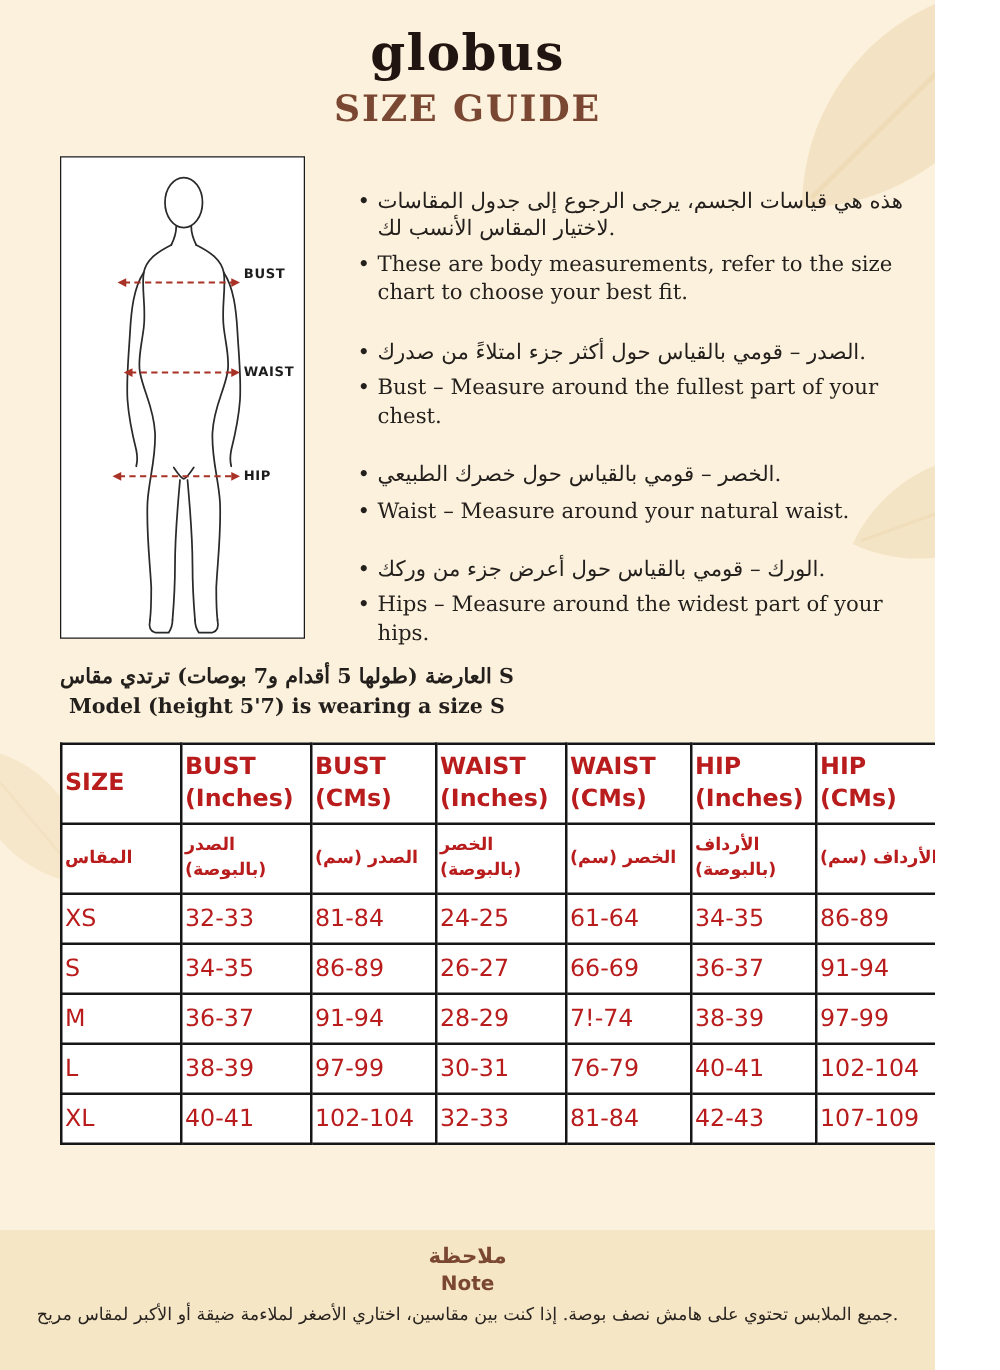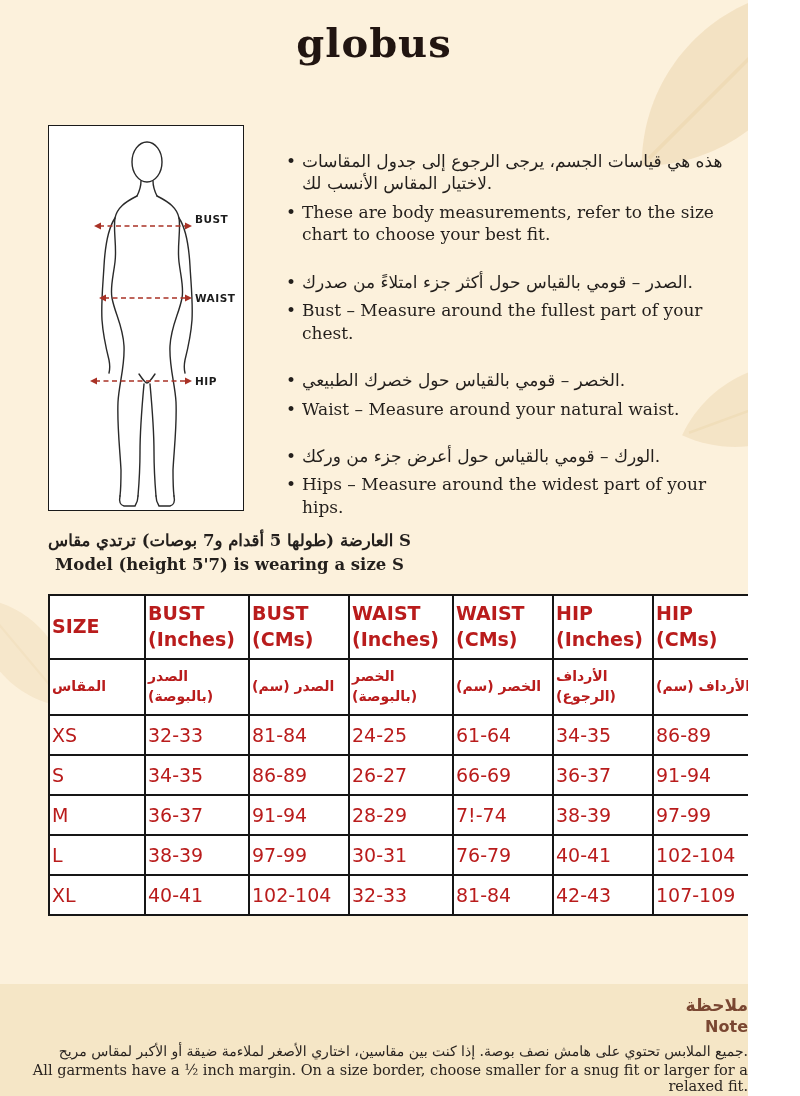--- a/index.html
+++ b/index.html
@@ -69,21 +69,21 @@
   table.size-table th, table.size-table td{
     border:2px solid #161616;padding:0 2px;
   }
   tr.head-en th{height:62px;font-size:19px;font-weight:bold;line-height:1.35;}
   tr.head-ar th{height:54px;font-size:14px;font-weight:bold;line-height:1.4;}
   tr.data-row td{height:38px;font-size:19px;}
   tr.data-row td.size-cell{font-weight:normal;}
 
   .footer{
     position:absolute;left:0;bottom:0;width:100%;height:112px;
-    background:#f5e6c6;text-align:right;box-sizing:border-box;
+    background:#f5e6c6;text-align:center;box-sizing:border-box;
     padding-top:11px;
   }
   .footer .t-ar{font-family:"DejaVu Sans", sans-serif;font-size:17px;font-weight:bold;color:#7a4732;}
   .footer .t-en{font-family:"DejaVu Sans", sans-serif;font-size:16px;font-weight:bold;color:#7a4732;margin-top:2px;}
   .footer .b-ar{font-size:14px;color:#2a2420;margin-top:7px;}
   .footer .b-en{font-size:14.5px;color:#2a2420;margin-top:3px;}
 </style>
 </head>
 <body>
 
@@ -109,20 +109,21 @@
   </div>
   <div class="leaf leaf-fb">
     <svg viewBox="0 0 100 100">
         <path d="M2,98 C2,45 45,2 98,2 C98,55 55,98 2,98 Z" fill="#ecd8b2"></path>
         <path d="M6,94 C32,68 68,32 94,6" stroke="#e3cba0" stroke-width="2" fill="none"></path>
       </svg>
   </div>
 
   <div class="header">
     <div class="logo">globus</div>
+    <div class="title">SIZE GUIDE</div>
   </div>
 
   <div class="figure-box">
     <svg width="196" height="383" viewBox="0 0 196 383">
       <g stroke="#2a2a2a" fill="none" stroke-width="1.4" stroke-linecap="round">
         <ellipse cx="98" cy="36" rx="15" ry="20"></ellipse>
         <path d="M92,55 C92,62 90,66 88,70"></path>
         <path d="M104,55 C104,62 106,66 108,70"></path>
         <path d="M88,70 C76,76 68,82 66,92 C64,104 68,120 66,136 C64,152 61,162 63,172 C66,188 74,200 75,220 C76,240 70,258 69,276 C68,300 71,324 72,344 C72,354 72,362 71,370"></path>
         <path d="M108,70 C120,76 128,82 130,92 C132,104 128,120 130,136 C132,152 135,162 133,172 C130,188 122,200 121,220 C120,240 126,258 127,276 C128,300 125,324 124,344 C124,354 124,362 125,370"></path>
@@ -220,21 +221,21 @@
       <th><span>WAIST</span><br><span>(CMs)</span></th>
       <th><span>HIP</span><br><span>(Inches)</span></th>
       <th><span>HIP</span><br><span>(CMs)</span></th>
     </tr>
     <tr class="head-ar">
       <th>المقاس</th>
       <th>الصدر (بالبوصة)</th>
       <th>الصدر (سم)</th>
       <th>الخصر (بالبوصة)</th>
       <th>الخصر (سم)</th>
-      <th>الأرداف (الرجوع)</th>
+      <th>الأرداف (بالبوصة)</th>
       <th>الأرداف (سم)</th>
     </tr>
     <tr class="data-row">
       <td class="size-cell">XS</td>
       <td>32-33</td>
       <td>81-84</td>
       <td>24-25</td>
       <td>61-64</td>
       <td>34-35</td>
       <td>86-89</td>
@@ -275,16 +276,15 @@
       <td>42-43</td>
       <td>107-109</td>
     </tr>
   </tbody>
     </table>
 
   <div class="footer">
     <div class="t-ar">ملاحظة</div>
     <div class="t-en">Note</div>
     <div class="b-ar">جميع الملابس تحتوي على هامش نصف بوصة. إذا كنت بين مقاسين، اختاري الأصغر لملاءمة ضيقة أو الأكبر لمقاس مريح.</div>
-    <div class="b-en">All garments have a ½ inch margin. On a size border, choose smaller for a snug fit or larger for a relaxed fit.</div>
   </div>
 
 </div>
 
 </body></html>

